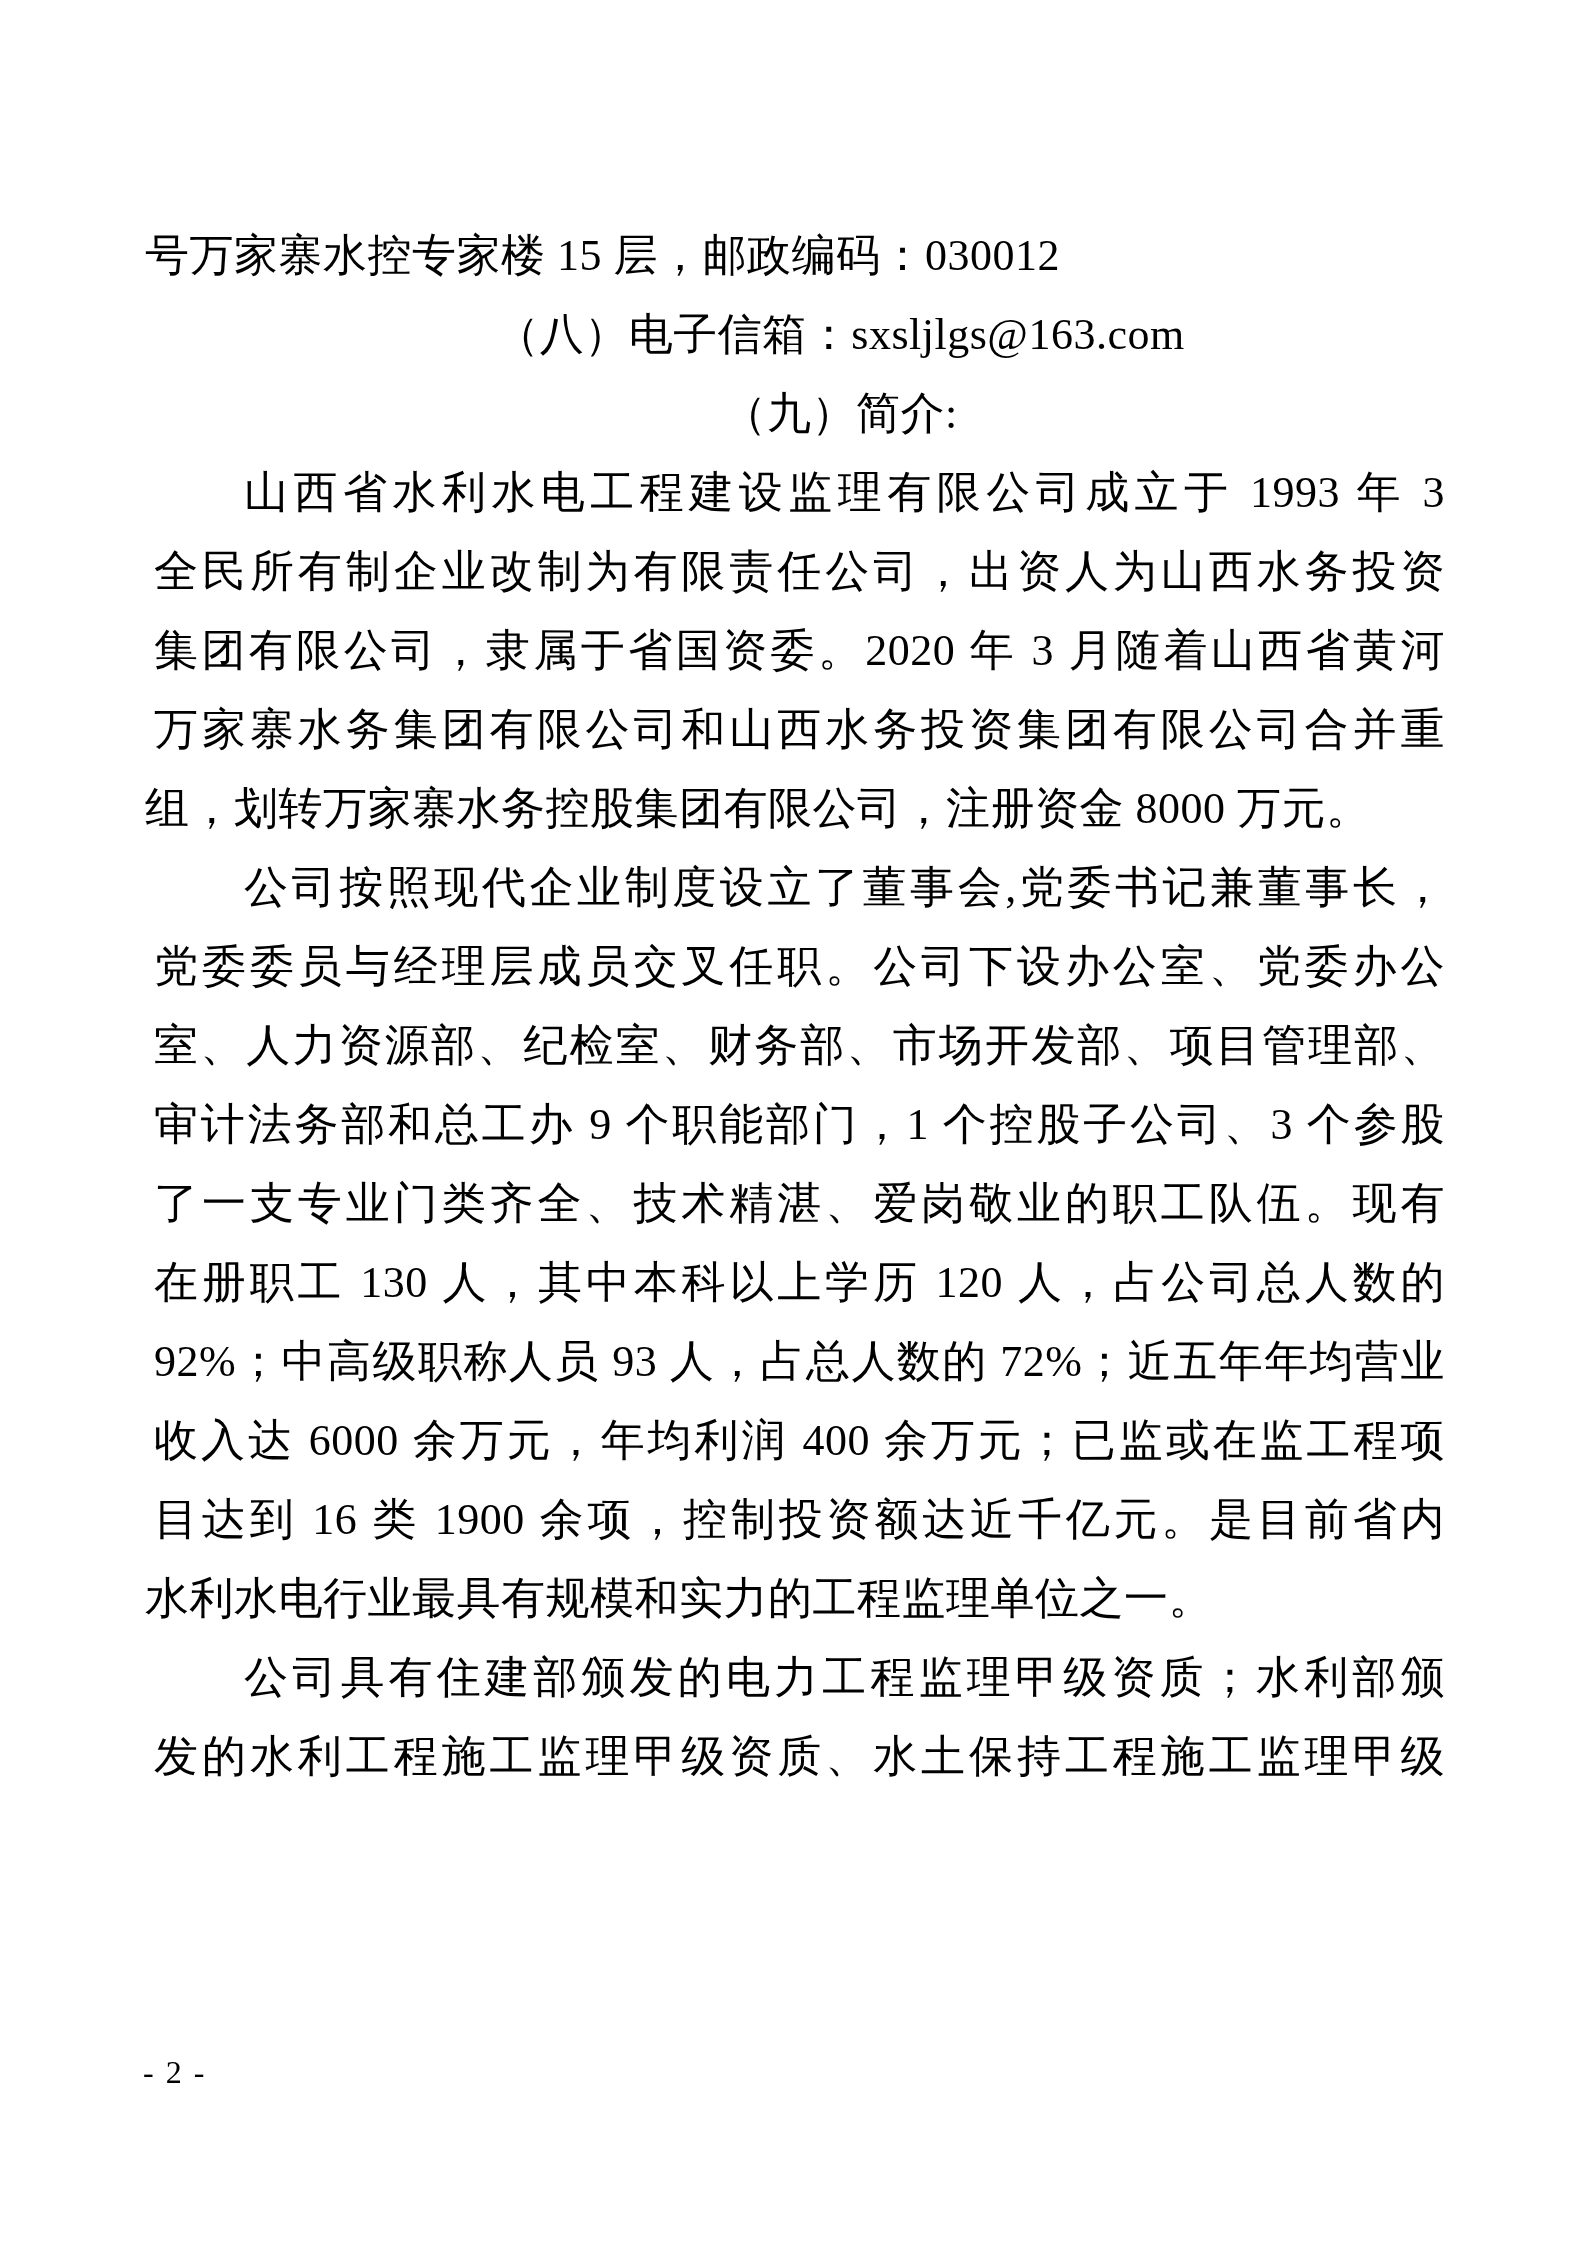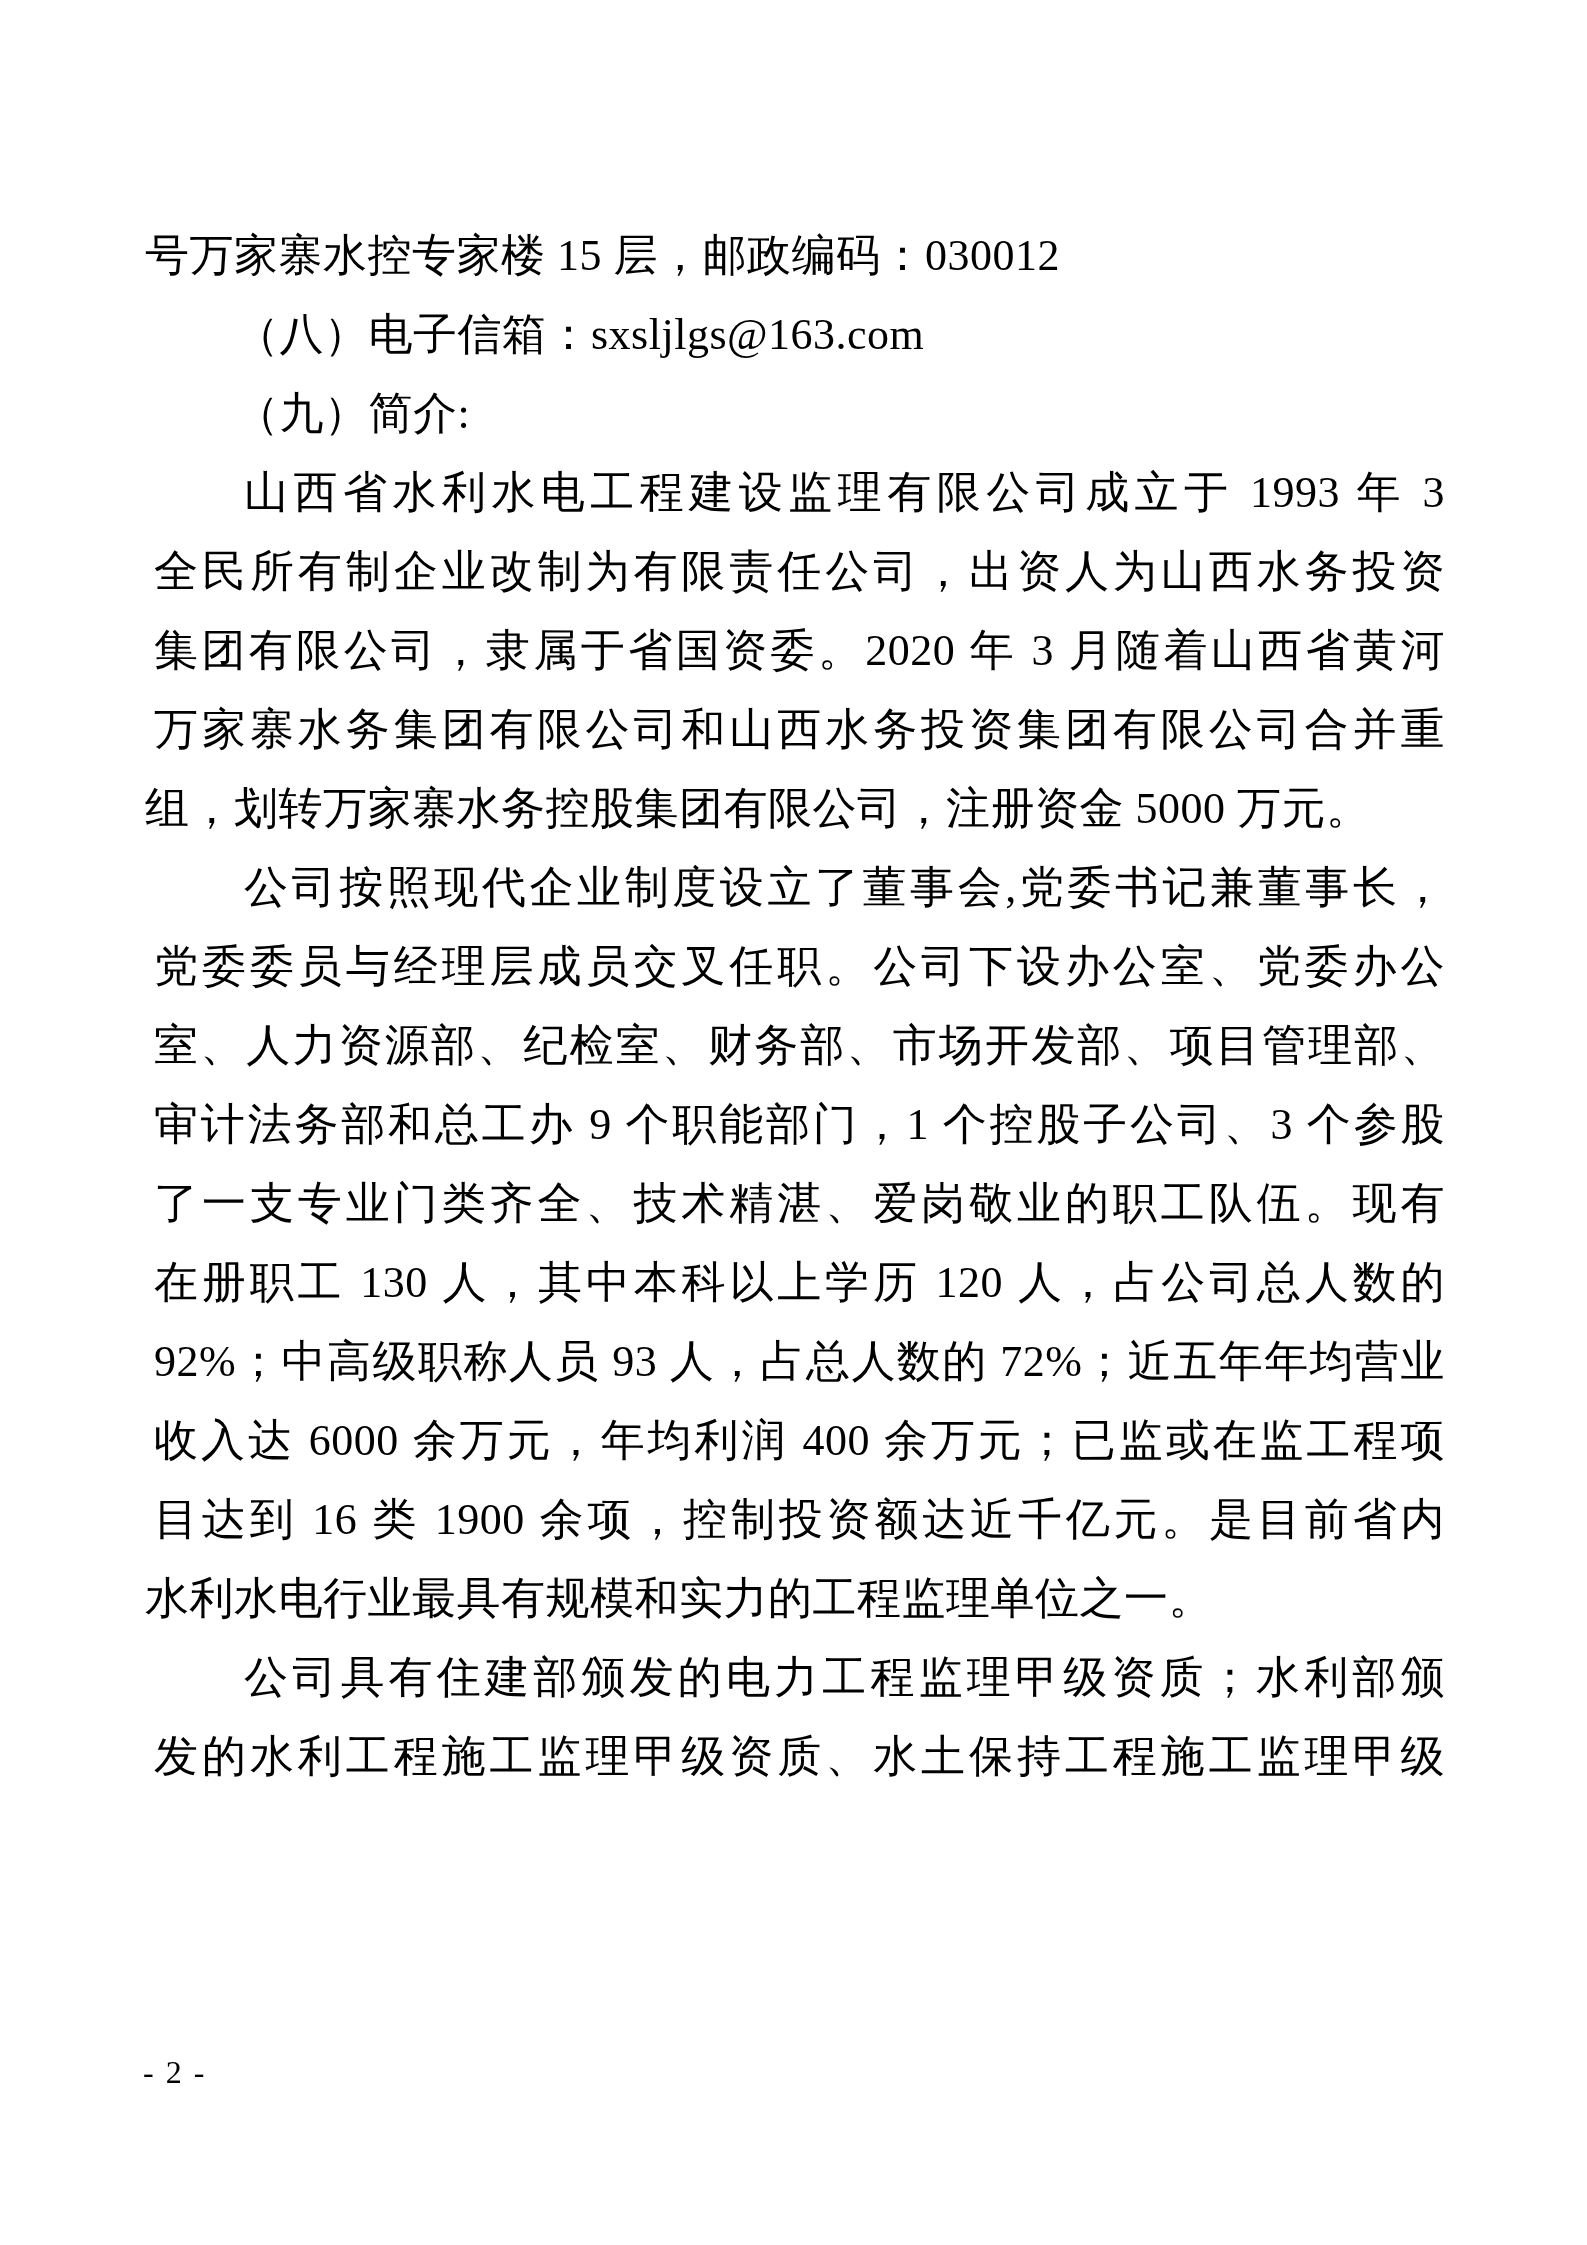--- a/index.html
+++ b/index.html
@@ -25,20 +25,21 @@
   .line {
     font-size: 44px;
     line-height: 79px;
     height: 79px;
     white-space: pre-wrap;
     text-align: left;
     letter-spacing: 0.5px;
   }
   .indent {
     text-indent: 90px;
+    text-align: center;
   }
   .just {
     text-align: justify;
     text-align-last: justify;
     margin-left: 9px;
   }
   .page-number {
     position: absolute;
     left: 143px;
     top: 2052px;
@@ -52,21 +53,21 @@
 
 <div class="page">
   <div class="content">
     <div class="line">号万家寨水控专家楼 15 层，邮政编码：030012</div>
     <div class="line indent">（八）电子信箱：sxsljlgs@163.com</div>
     <div class="line indent">（九）简介:</div>
     <div class="line indent just">山西省水利水电工程建设监理有限公司成立于 1993 年 3</div>
     <div class="line just">全民所有制企业改制为有限责任公司，出资人为山西水务投资</div>
     <div class="line just">集团有限公司，隶属于省国资委。2020 年 3 月随着山西省黄河</div>
     <div class="line just">万家寨水务集团有限公司和山西水务投资集团有限公司合并重</div>
-    <div class="line">组，划转万家寨水务控股集团有限公司，注册资金 5000 万元。</div>
+    <div class="line">组，划转万家寨水务控股集团有限公司，注册资金 8000 万元。</div>
     <div class="line indent just">公司按照现代企业制度设立了董事会,党委书记兼董事长，</div>
     <div class="line just">党委委员与经理层成员交叉任职。公司下设办公室、党委办公</div>
     <div class="line just">室、人力资源部、纪检室、财务部、市场开发部、项目管理部、</div>
     <div class="line just">审计法务部和总工办 9 个职能部门，1 个控股子公司、3 个参股</div>
     <div class="line just">了一支专业门类齐全、技术精湛、爱岗敬业的职工队伍。现有</div>
     <div class="line just">在册职工 130 人，其中本科以上学历 120 人，占公司总人数的</div>
     <div class="line just">92%；中高级职称人员 93 人，占总人数的 72%；近五年年均营业</div>
     <div class="line just">收入达 6000 余万元，年均利润 400 余万元；已监或在监工程项</div>
     <div class="line just">目达到 16 类 1900 余项，控制投资额达近千亿元。是目前省内</div>
     <div class="line">水利水电行业最具有规模和实力的工程监理单位之一。</div>

